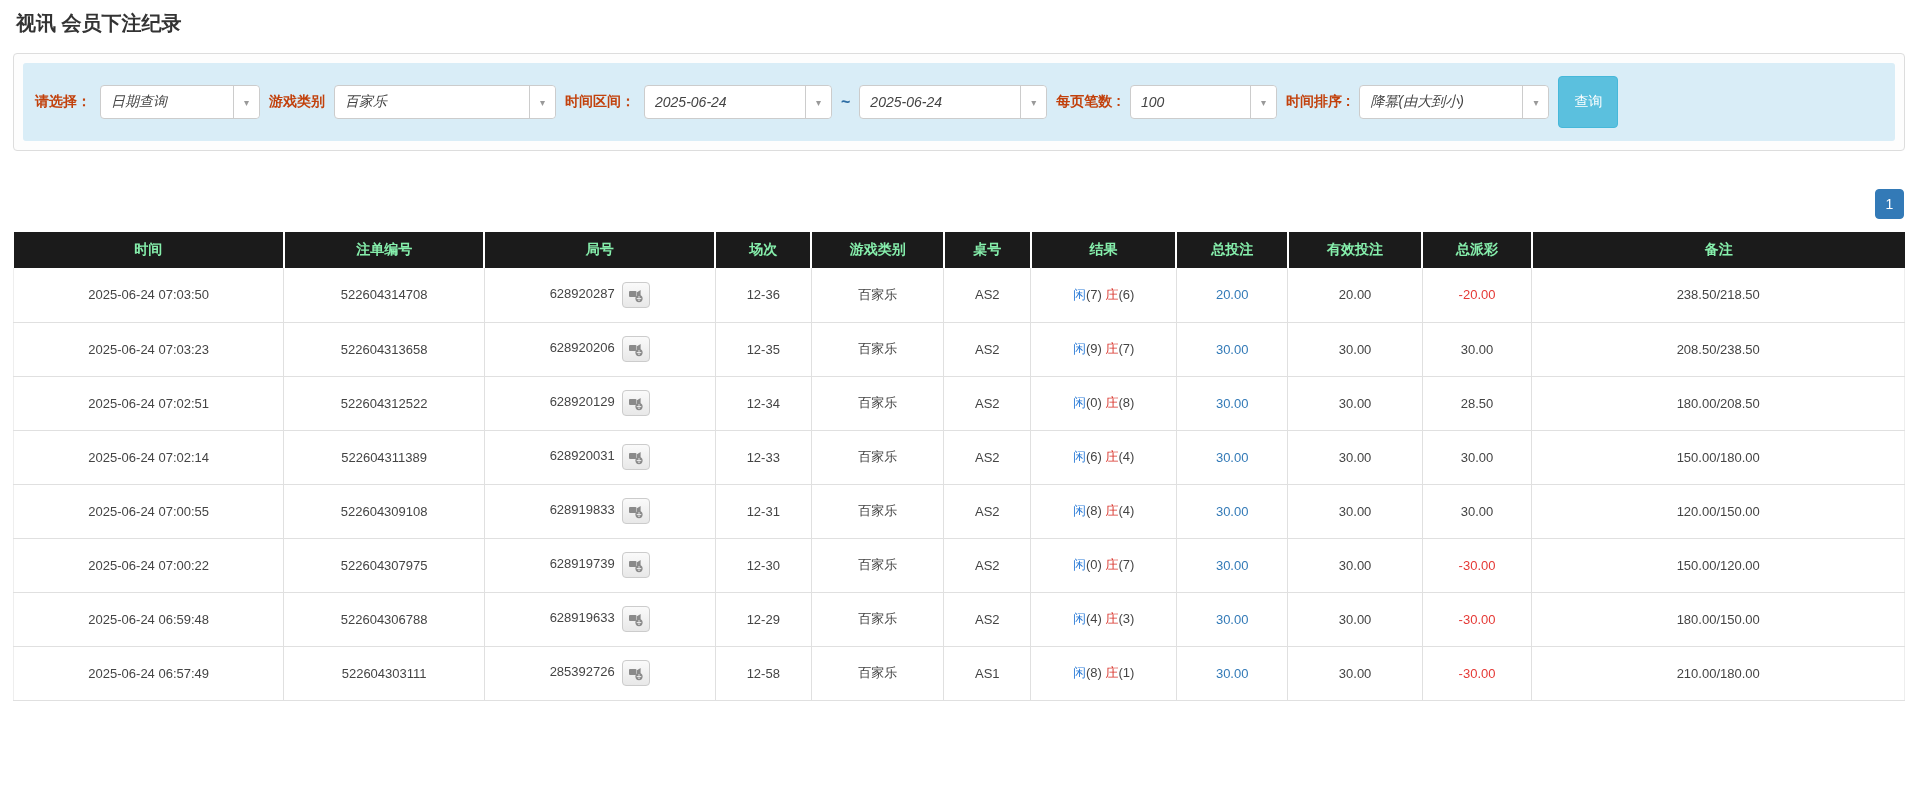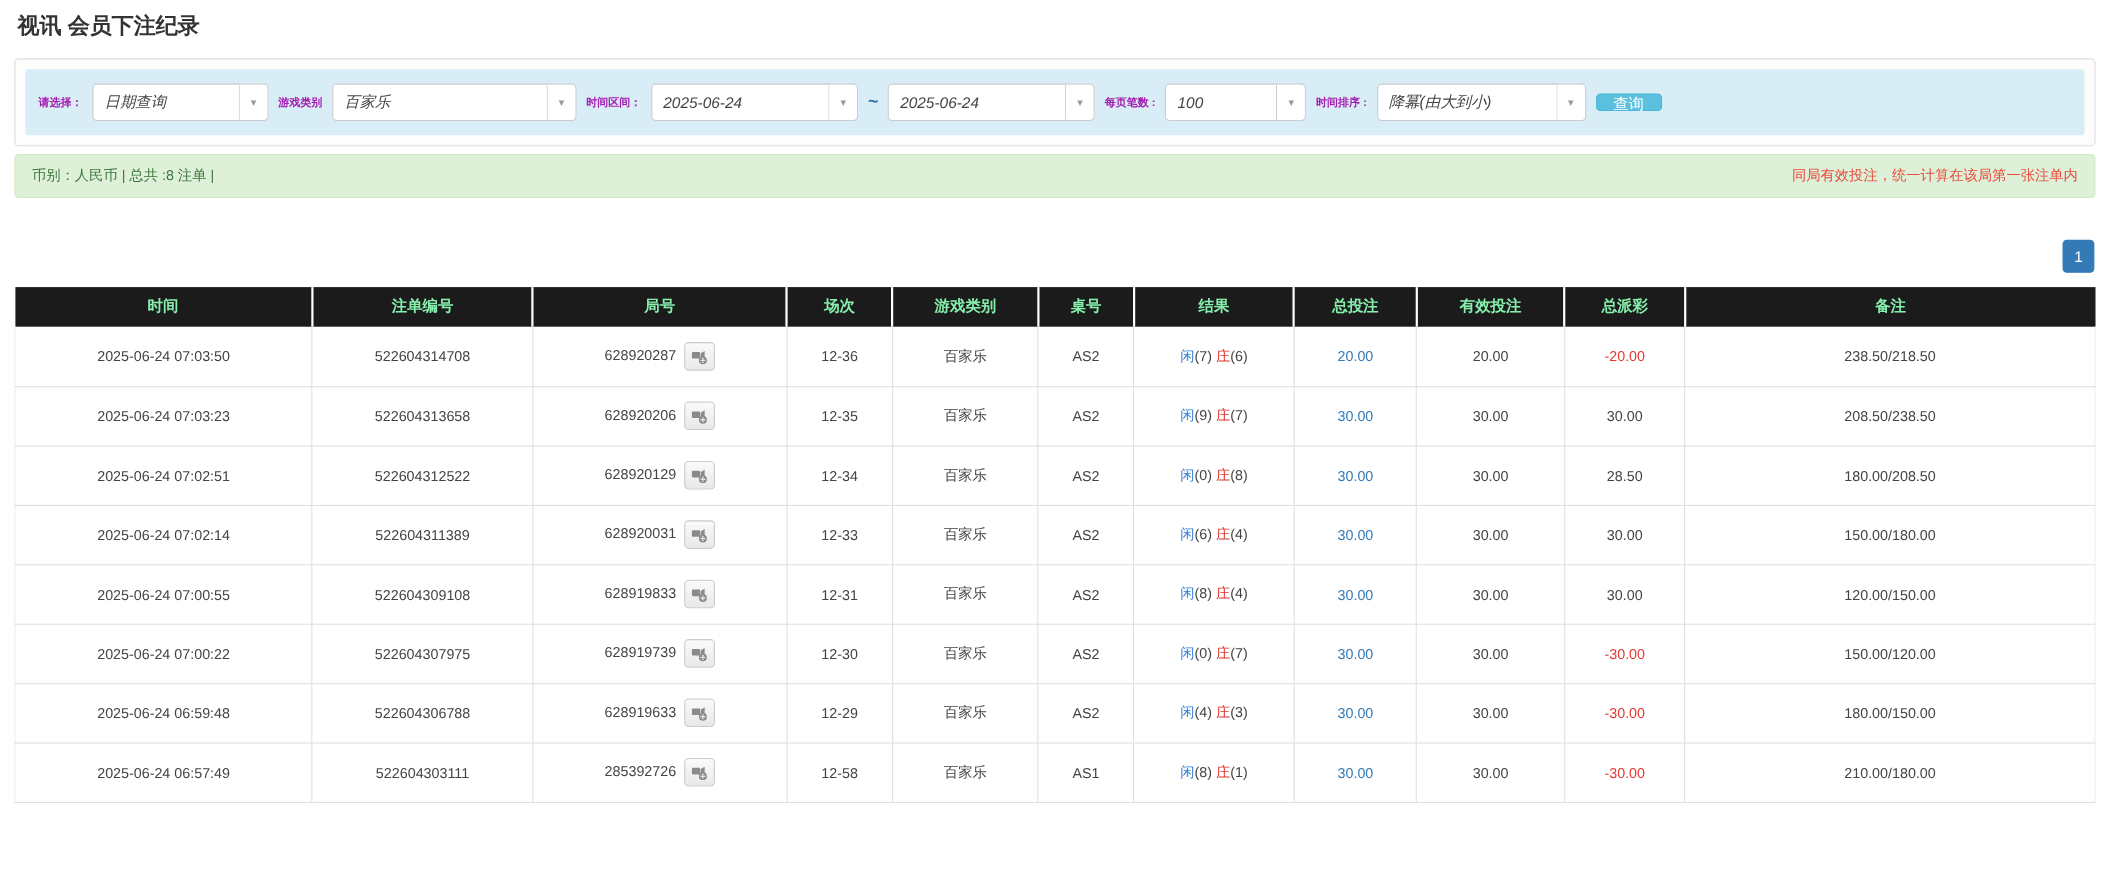--- a/index.html
+++ b/index.html
@@ -12,36 +12,36 @@
   .page { padding:6px 13px 10px; }
 
   .page-title { font-size:20px; font-weight:bold; color:#333; margin:4px 3px 16px; }
 
   
   .filter-panel { border:1px solid #ddd; border-radius:4px; background:#fdfdfd; padding:9px; }
   .filter-bar {
     background:#d9edf7; border-radius:3px; padding:13px 12px;
     display:flex; align-items:center; gap:9px; white-space:nowrap;
   }
-  .flabel { color:#a21caf; font-weight:bold; font-size:10px; }
+  .flabel { color:#c2410c; font-weight:bold; font-size:14px; }
   .select {
     background:#fff; border:1px solid #ccc; border-radius:4px; height:34px;
     display:inline-flex; align-items:stretch; font-size:14px; color:#444; cursor:pointer;
   }
   .select .val { padding:0 10px; display:flex; align-items:center; flex:1; overflow:hidden;font-style:italic; }
   .select .caret {
     width:26px; border-left:1px solid #ccc; color:#999; font-size:10px;
     display:flex; align-items:center; justify-content:center; border-radius:0 4px 4px 0; background:#fff;
   }
   .w-query { width:160px; } .w-game { width:222px; } .w-date { width:188px; }
-  .w-size  { width:128px; } .w-sort { width:190px;text-align:center; }
+  .w-size  { width:147px; } .w-sort { width:190px;text-align:center; }
   .tilde { color:#2e6da4; font-weight:bold; }
   .btn-search {
     background:#5bc0de; border:1px solid #46b8da; color:#fff; border-radius:4px;
-    height:16px; padding:0 15px; font-size:14px; cursor:pointer;
+    height:52px; padding:0 15px; font-size:14px; cursor:pointer;
     font-family:"Liberation Sans","DejaVu Sans",sans-serif;
   }
 
   
   .alert-success {
     margin-top:7px; background:#dff0d8; border:1px solid #d6e9c6; border-radius:4px;
     padding:10px 15px; display:flex; justify-content:space-between; align-items:center;
     font-size:13px;
   }
   .alert-success .info { color:#3c763d; }
@@ -125,24 +125,20 @@
       <span class="flabel">时间排序 :</span>
       <span class="select w-sort">
         <span class="val">降冪(由大到小)</span>
         <span class="caret">▾</span>
       </span>
 
       <button class="btn-search">查询</button>
     </div>
   </div>
 
-  <div class="alert-success">
-    <span class="info">币别：人民币 | 总共 :8 注单 |</span>
-    <span class="notice">同局有效投注，统一计算在该局第一张注单内</span>
-  </div>
 
   <div class="pager">
     <span class="page-btn">1</span>
   </div>
 
   <table class="records">
     <colgroup id="cols">
         <col style="width: 14.3%;">
         <col style="width: 10.6%;">
         <col style="width: 12.2%;">

